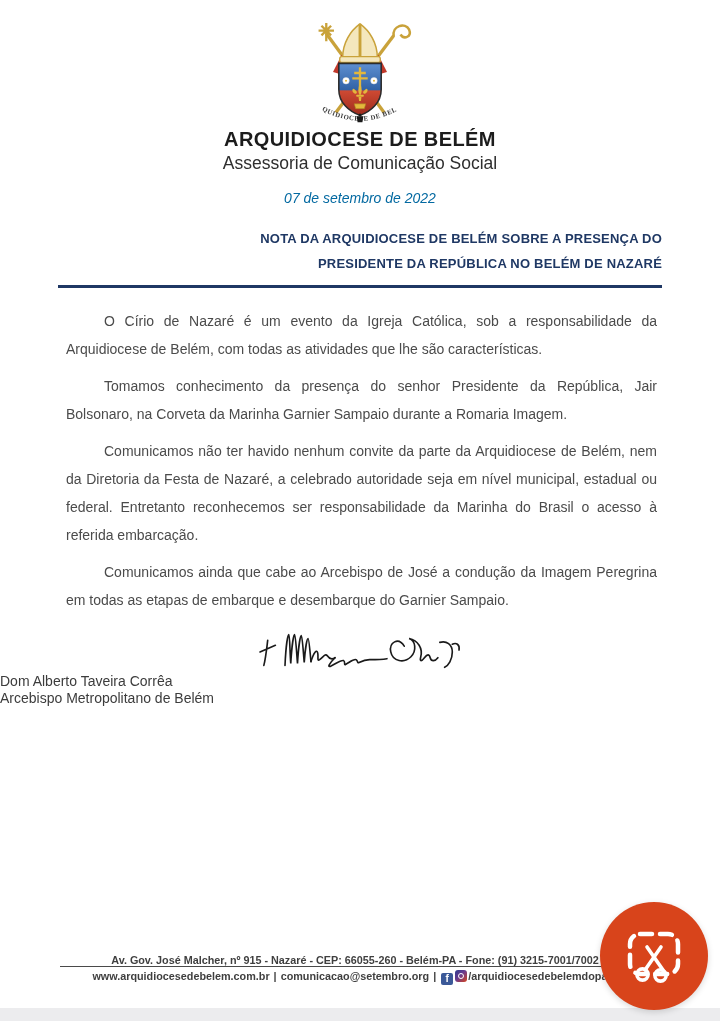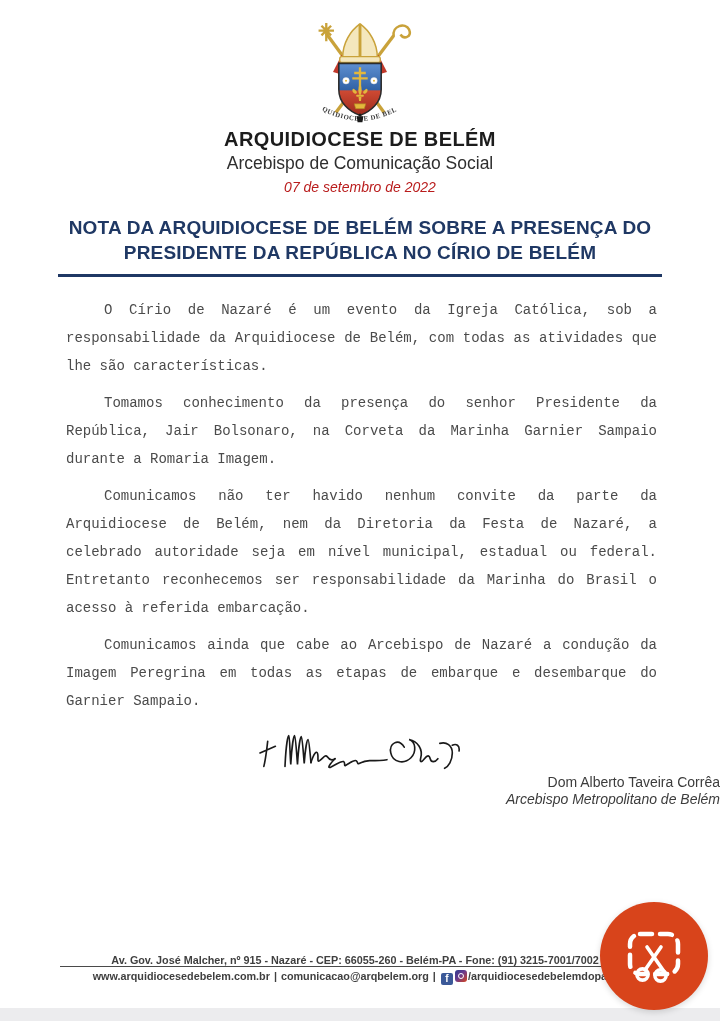--- a/index.html
+++ b/index.html
@@ -11,47 +11,47 @@
     font-family:"Liberation Sans", sans-serif;
   }
   
   .header{padding-top:20px;text-align:center;}
   .crest{display:block;margin:0 auto;}
   .org-name{
     margin-top:2px;
     font-size:20px;font-weight:700;color:#1c1c1c;letter-spacing:.4px;
   }
   .dept{margin-top:2px;font-size:17.5px;color:#2e2e2e;}
-  .doc-date{margin-top:5px;font-size:14px;font-style:italic;color:#b91c1c;}
+  .doc-date{margin-top:16px;font-size:14px;font-style:italic;color:#0369a1;}
   
   .title-wrap{
     margin:20px 58px 0 58px;
-    text-align:center;
+    text-align:right;
     color:#1f3864;
     font-weight:700;
-    font-size:19px;
+    font-size:13px;
     line-height:25px;
     letter-spacing:.2px;
   }
   .title-rule{margin:9px 58px 0 58px;border-top:3px solid #1f3864;}
   
-  .body-wrap{margin:19px 63px 0 66px;font-family:Liberation Mono, monospace;}
+  .body-wrap{margin:19px 63px 0 66px;}
   .body-wrap p{
     margin:0 0 9px 0;
     font-size:14px;
     line-height:28px;
     color:#4b4b4b;
     text-align:justify;
     text-indent:38px;
   }
   
-  .sig-wrap{text-align:right;margin-top:4px;}
+  .sig-wrap{text-align:left;margin-top:4px;}
   .sig-svg{display:block;margin:0 auto -6px auto;}
   .sig-name{font-size:14px;color:#3c3c3c;line-height:17px;}
-  .sig-role{font-size:14px;color:#3c3c3c;line-height:17px;font-style:italic;}
+  .sig-role{font-size:14px;color:#3c3c3c;line-height:17px;}
   
   .footer-rule{
     position:absolute;left:60px;top:966px;width:592px;height:1px;background:#4a4a4a;
   }
   .footer-text{
     position:absolute;left:0;top:953px;width:710px;text-align:center;
     font-size:10.8px;color:#3f3f3f;line-height:15.5px;font-weight:600;
   }
   .footer-text .sep{margin:0 4px;}
   .soc-icon{display:inline-block;vertical-align:-2px;margin:0 1px;}
@@ -142,35 +142,35 @@
       <path d="M69,87 L81,87 L79.5,92 L70.5,92 Z" fill="#e3b73c" stroke="#a9831f" stroke-width=".6"></path>
 
       <text font-size="7" fill="#3a3a3a" letter-spacing="0.6" font-family="Liberation Serif, serif" font-weight="700">
         <textPath href="#arcPath" startOffset="50%" text-anchor="middle">ARQUIDIOCESE DE BELÉM</textPath>
       </text>
 
       <path d="M71.5,100 L78.5,100 L77.5,106 L72.5,106 Z" fill="#1a1a1a"></path>
       <circle cx="75" cy="98.6" r="1.6" fill="#1a1a1a"></circle>
     </svg>
     <div class="org-name">ARQUIDIOCESE DE BELÉM</div>
-    <div class="dept">Arcebispo de Comunicação Social</div>
+    <div class="dept">Assessoria de Comunicação Social</div>
     <div class="doc-date">07 de setembro de 2022</div>
   </div>
 
   <div class="title-wrap">
     <div>NOTA DA ARQUIDIOCESE DE BELÉM SOBRE A PRESENÇA DO</div>
-    <div>PRESIDENTE DA REPÚBLICA NO CÍRIO DE BELÉM</div>
+    <div>PRESIDENTE DA REPÚBLICA NO BELÉM DE NAZARÉ</div>
   </div>
   <div class="title-rule"></div>
 
   <div class="body-wrap">
     <p>O Círio de Nazaré é um evento da Igreja Católica, sob a responsabilidade da Arquidiocese de Belém, com todas as atividades que lhe são características.</p>
     <p>Tomamos conhecimento da presença do senhor Presidente da República, Jair Bolsonaro, na Corveta da Marinha Garnier Sampaio durante a Romaria Imagem.</p>
     <p>Comunicamos não ter havido nenhum convite da parte da Arquidiocese de Belém, nem da Diretoria da Festa de Nazaré, a celebrado autoridade seja em nível municipal, estadual ou federal. Entretanto reconhecemos ser responsabilidade da Marinha do Brasil o acesso à referida embarcação.</p>
-    <p>Comunicamos ainda que cabe ao Arcebispo de Nazaré a condução da Imagem Peregrina em todas as etapas de embarque e desembarque do Garnier Sampaio.</p>
+    <p>Comunicamos ainda que cabe ao Arcebispo de José a condução da Imagem Peregrina em todas as etapas de embarque e desembarque do Garnier Sampaio.</p>
   </div>
 
   <div class="sig-wrap">
     <svg class="sig-svg" width="250" height="56" viewBox="0 0 260 58">
       <g fill="none" stroke="#1a1a1a" stroke-width="1.7" stroke-linecap="round">
         <path d="M26,30 L42,23 M34,18 C33,26 32,36 30,44"></path>
         <path d="M52,44 C53,22 55,12 56,12 C57,12 57,30 58,42 C59,24 61,12 62,12 C63,12 64,30 65,42 C66,24 68,13 69,13 C70,13 71,30 72,41 C73,26 75,16 76,16 C77,16 78,30 79,40"></path>
         <path d="M79,40 C82,30 85,27 86,31 C87,35 85,40 88,38 C92,35 94,31 96,34 C98,37 101,38 104,36"></path>
         <path d="M104,36 C98,42 96,46 99,45 C104,43 110,38 113,39 C115,40 113,44 115,43 C119,41 123,37 126,38 C128,39 127,42 129,41 C133,39 136,38 140,38 C146,38 152,38 158,37"></path>
         <path d="M176,24 C170,14 160,20 162,30 C164,40 176,42 183,35 C189,29 188,18 181,16 C190,18 196,26 193,36 C192,40 194,40 197,36 C200,32 202,32 203,36 C204,40 208,40 211,36"></path>
@@ -178,21 +178,21 @@
       </g>
     </svg>
     <div class="sig-name">Dom Alberto Taveira Corrêa</div>
     <div class="sig-role">Arcebispo Metropolitano de Belém</div>
   </div>
 
   <div class="footer-rule"></div>
   <div class="footer-text">
     <div>Av. Gov. José Malcher, nº 915 - Nazaré - CEP: 66055-260 - Belém-PA - Fone: (91) 3215-7001/7002</div>
     <div>
-      <span>www.arquidiocesedebelem.com.br</span><span class="sep">|</span><span>comunicacao@arqbelem.org</span><span class="sep">|</span><span class="soc-icon fb">f</span><span class="soc-icon ig"></span><span>/arquidiocesedebelemdopara</span>
+      <span>www.arquidiocesedebelem.com.br</span><span class="sep">|</span><span>comunicacao@setembro.org</span><span class="sep">|</span><span class="soc-icon fb">f</span><span class="soc-icon ig"></span><span>/arquidiocesedebelemdopara</span>
     </div>
   </div>
 
   <div class="bottom-band"></div>
 
   <button class="crop-btn">
     <svg width="108" height="108" viewBox="0 0 108 108">
       <rect x="30" y="32" width="48" height="40" rx="10" fill="none" stroke="#ffffff" stroke-width="4.5" stroke-dasharray="12 8" stroke-linecap="round"></rect>
       <g stroke="#ffffff" stroke-width="3.6" fill="none" stroke-linecap="round">
         <path d="M47,45 L63,68"></path>

